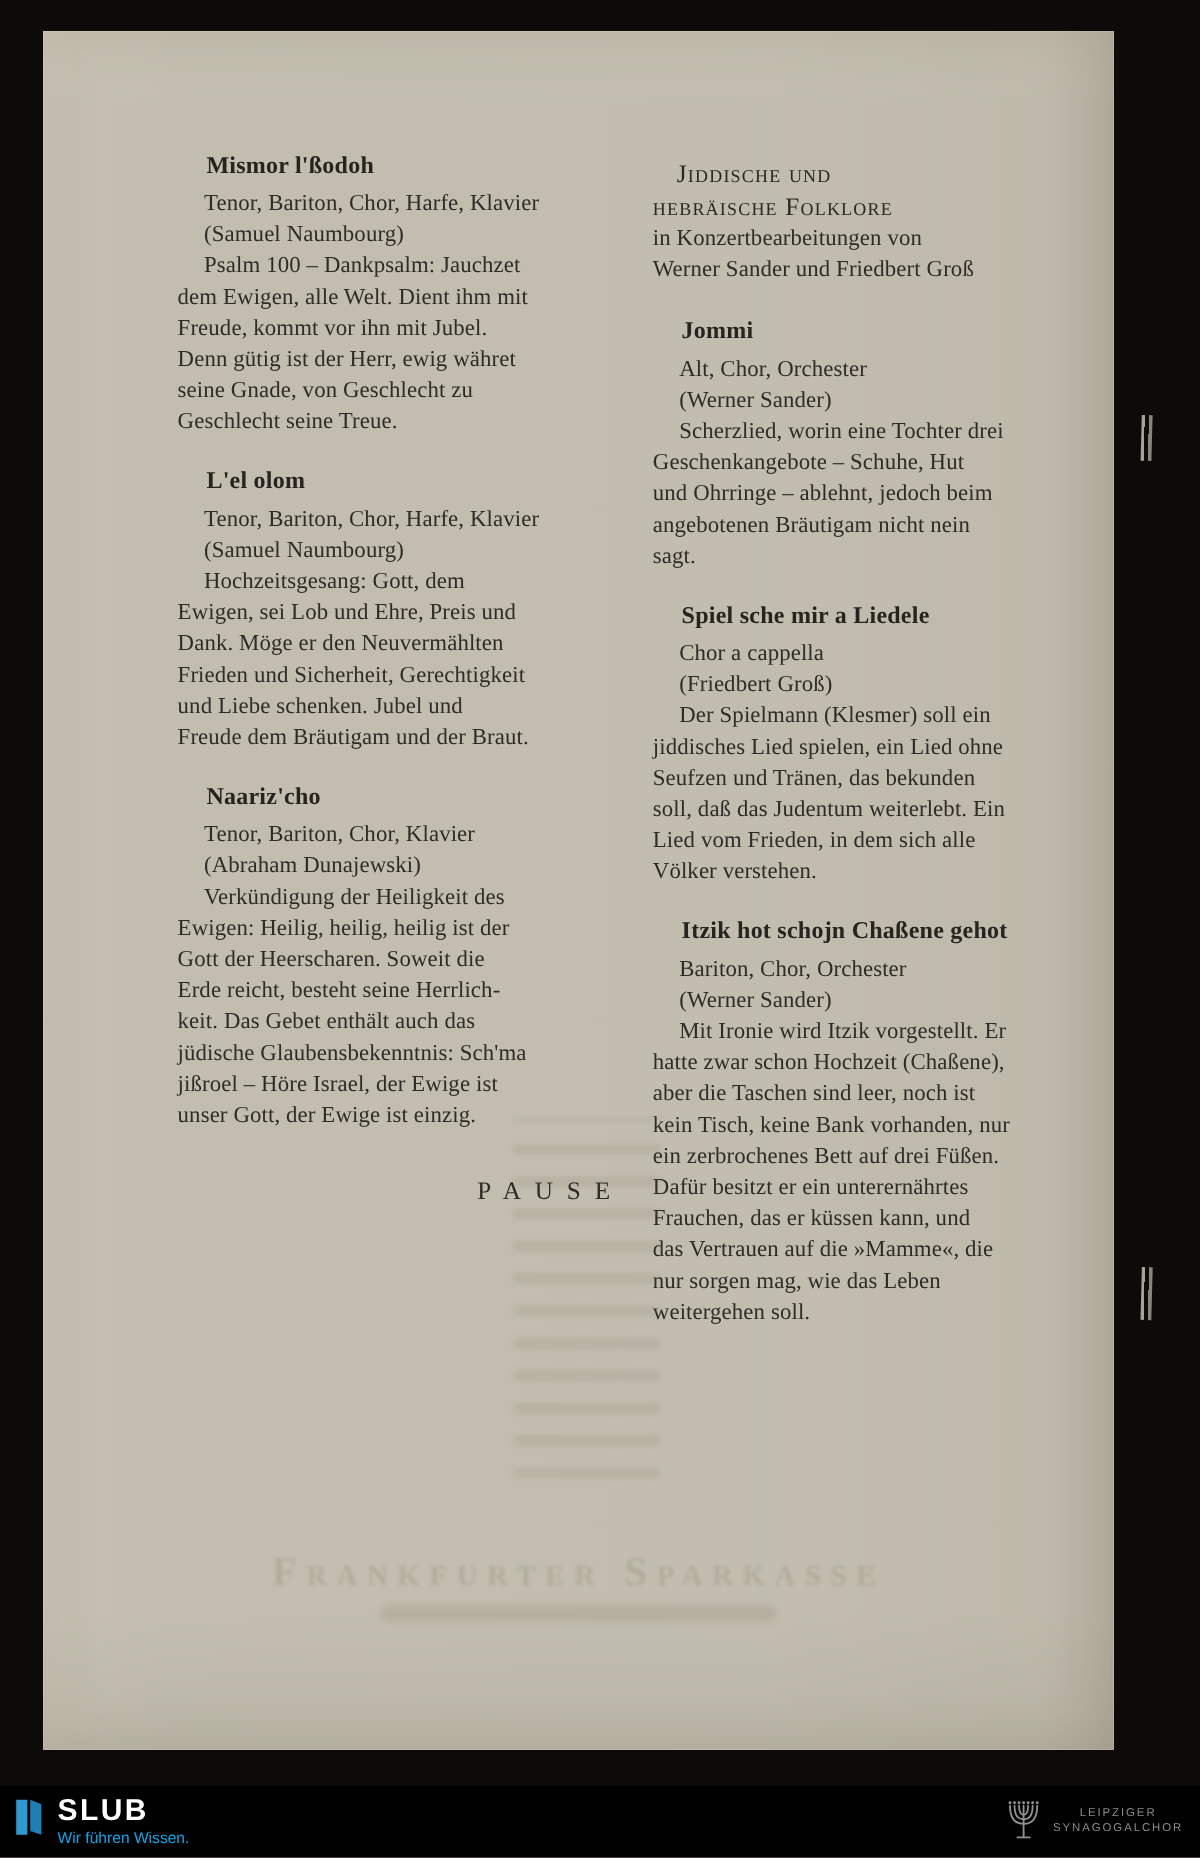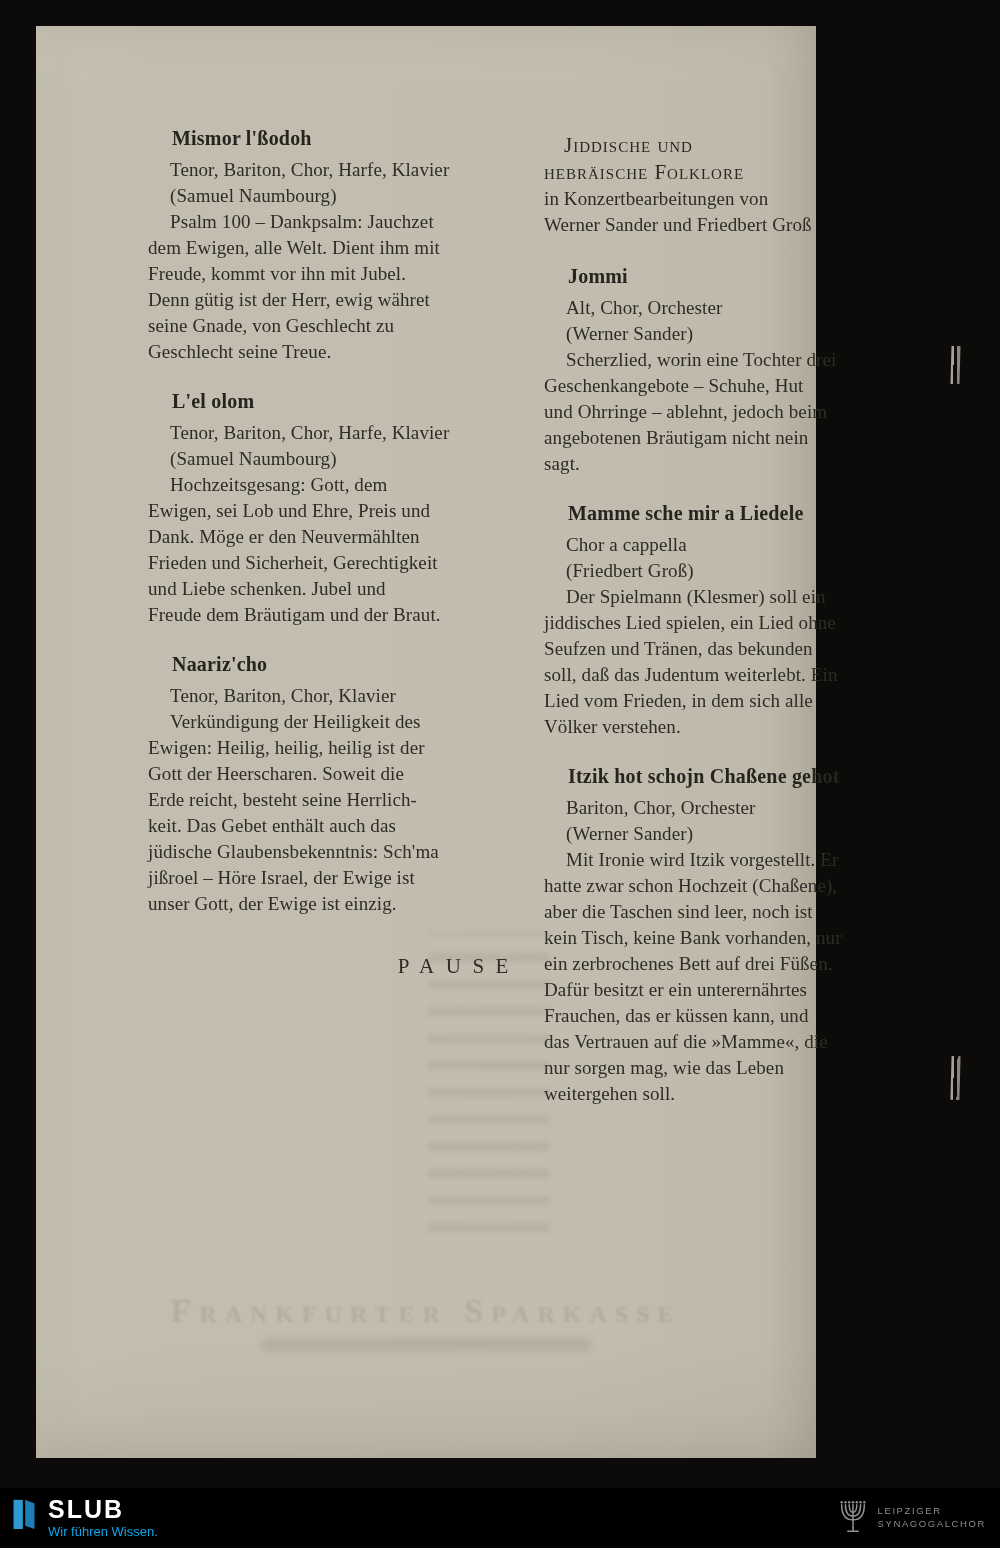--- a/index.html
+++ b/index.html
@@ -8,21 +8,21 @@
   body {
     position:relative;
     background:#0c0b0a;
     font-family:"Liberation Serif", serif;
     overflow:hidden;
   }
   .stage { position:absolute; inset:0; }
 
   
   .page {
-    position:absolute; left:36px; top:26px; width:780px; height:1432px;
+    position:absolute; left:36px; top:26px; width:892px; height:1432px;
     background-color:#e9e7e1;
     background-image:
       linear-gradient(90deg, #f3f1ec 0px, #ebe9e3 26px, #e9e7e1 110px,
                       #e8e6e0 68%, #e4e2db 93%, #d9d6cf 100%),
       linear-gradient(180deg, #edebe5 0px, #e9e7e1 60px, #e9e7e1 92%, #e0ded7 100%);
     background-blend-mode:multiply;
     box-shadow: inset 0 0 46px rgba(92,82,60,0.16);
   }
 
   
@@ -100,21 +100,21 @@
   }
   .slub-tagline { color:#0ea5e9; font-size:13px; margin-top:2px; }
 
   .choir {
     position:absolute; right:14px; top:8px;
     display:flex; align-items:center; gap:8px; cursor:pointer;
     color:#8b8b8b;
   }
   .choir-text div {
     font-size:9.5px; letter-spacing:1.6px; line-height:13px;
-    text-transform:uppercase; text-align:left;
+    text-transform:uppercase; text-align:center;
   }
   .menorah-icon { width:34px; height:42px; }
 </style>
 </head>
 <body>
 
 <div class="stage">
 
   <div class="page">
 
@@ -140,20 +140,21 @@
 Ewigen, sei Lob und Ehre, Preis und
 Dank. Möge er den Neuvermählten
 Frieden und Sicherheit, Gerechtigkeit
 und Liebe schenken. Jubel und
 Freude dem Bräutigam und der Braut.</p>
       </section>
 
       <section class="piece">
         <h2 class="piece-title">Naariz'cho</h2>
         <div class="piece-scoring">Tenor, Bariton, Chor, Klavier</div>
+        <div class="piece-composer">(Abraham Dunajewski)</div>
         <p class="piece-body">Verkündigung der Heiligkeit des
 Ewigen: Heilig, heilig, heilig ist der
 Gott der Heerscharen. Soweit die
 Erde reicht, besteht seine Herrlich-
 keit. Das Gebet enthält auch das
 jüdische Glaubensbekenntnis: Sch'ma
 jißroel – Höre Israel, der Ewige ist
 unser Gott, der Ewige ist einzig.</p>
       </section>
 
@@ -174,21 +175,21 @@
         <div class="piece-scoring">Alt, Chor, Orchester</div>
         <div class="piece-composer">(Werner Sander)</div>
         <p class="piece-body">Scherzlied, worin eine Tochter drei
 Geschenkangebote – Schuhe, Hut
 und Ohrringe – ablehnt, jedoch beim
 angebotenen Bräutigam nicht nein
 sagt.</p>
       </section>
 
       <section class="piece">
-        <h2 class="piece-title">Mamme sche mir a Liedele</h2>
+        <h2 class="piece-title">Spiel sche mir a Liedele</h2>
         <div class="piece-scoring">Chor a cappella</div>
         <div class="piece-composer">(Friedbert Groß)</div>
         <p class="piece-body">Der Spielmann (Klesmer) soll ein
 jiddisches Lied spielen, ein Lied ohne
 Seufzen und Tränen, das bekunden
 soll, daß das Judentum weiterlebt. Ein
 Lied vom Frieden, in dem sich alle
 Völker verstehen.</p>
       </section>
 

